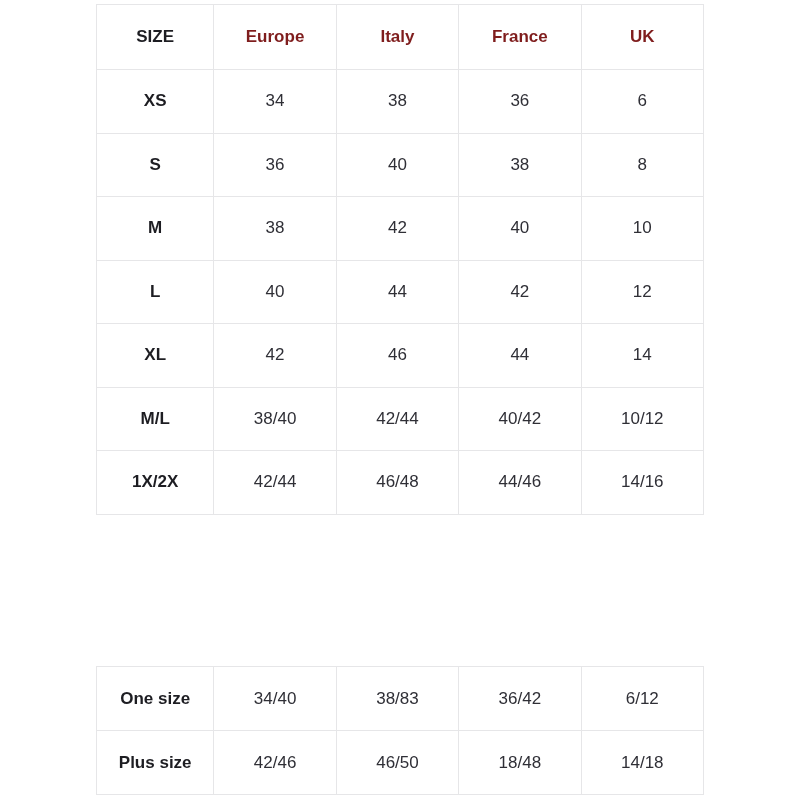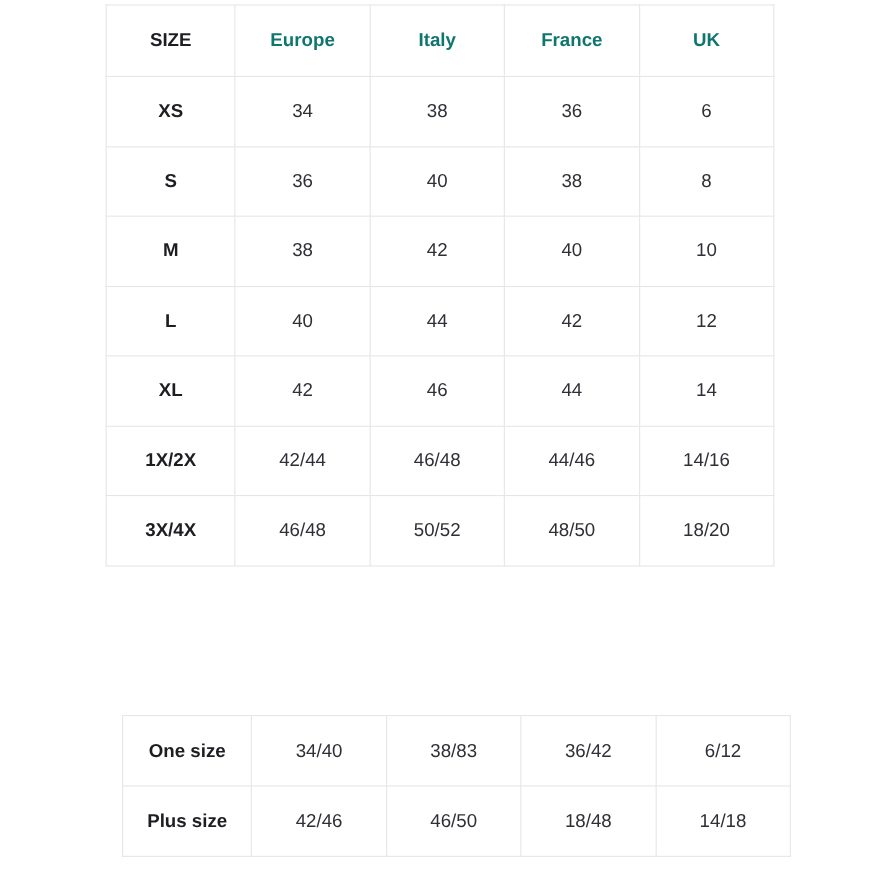--- a/index.html
+++ b/index.html
@@ -21,21 +21,21 @@
     height: 800px;
     box-sizing: border-box;
   }
 
   .table-wrap {
     position: absolute;
     left: 96px;
     width: 608px;
   }
   .table-wrap.main { top: 4px; }
-  .table-wrap.secondary { top: 650px; margin-left: 15px; }
+  .table-wrap.secondary { top: 666px; }
 
   table.size-table {
     border-collapse: collapse;
     width: 608px;
     table-layout: fixed;
   }
 
   table.size-table td,
   table.size-table th {
     border: 1px solid #e6e6e8;
@@ -55,21 +55,21 @@
   table.size-table td.rowhead,
   table.size-table th.rowhead {
     font-weight: bold;
     font-size: 17px;
     color: #1d1d22;
   }
 
   table.size-table thead th {
     font-weight: bold;
     font-size: 17px;
-    color: #0f766e;
+    color: #7f1d1d;
     height: 64px;
   }
 
   .secondary table.size-table td {
     height: 63px;
   }
   .secondary table.size-table td.rowhead {
     font-size: 17px;
   }
 </style>
@@ -126,32 +126,32 @@
           <td>12</td>
         </tr>
         <tr>
           <td class="rowhead">XL</td>
           <td>42</td>
           <td>46</td>
           <td>44</td>
           <td>14</td>
         </tr>
         <tr>
+          <td class="rowhead">M/L</td>
+          <td>38/40</td>
+          <td>42/44</td>
+          <td>40/42</td>
+          <td>10/12</td>
+        </tr>
+        <tr>
           <td class="rowhead">1X/2X</td>
           <td>42/44</td>
           <td>46/48</td>
           <td>44/46</td>
           <td>14/16</td>
-        </tr>
-        <tr>
-          <td class="rowhead">3X/4X</td>
-          <td>46/48</td>
-          <td>50/52</td>
-          <td>48/50</td>
-          <td>18/20</td>
         </tr>
       </tbody>
     </table>
   </div>
 
   <div class="table-wrap secondary">
     <table class="size-table">
       <colgroup>
         <col class="c-size">
           <col class="c-reg">

